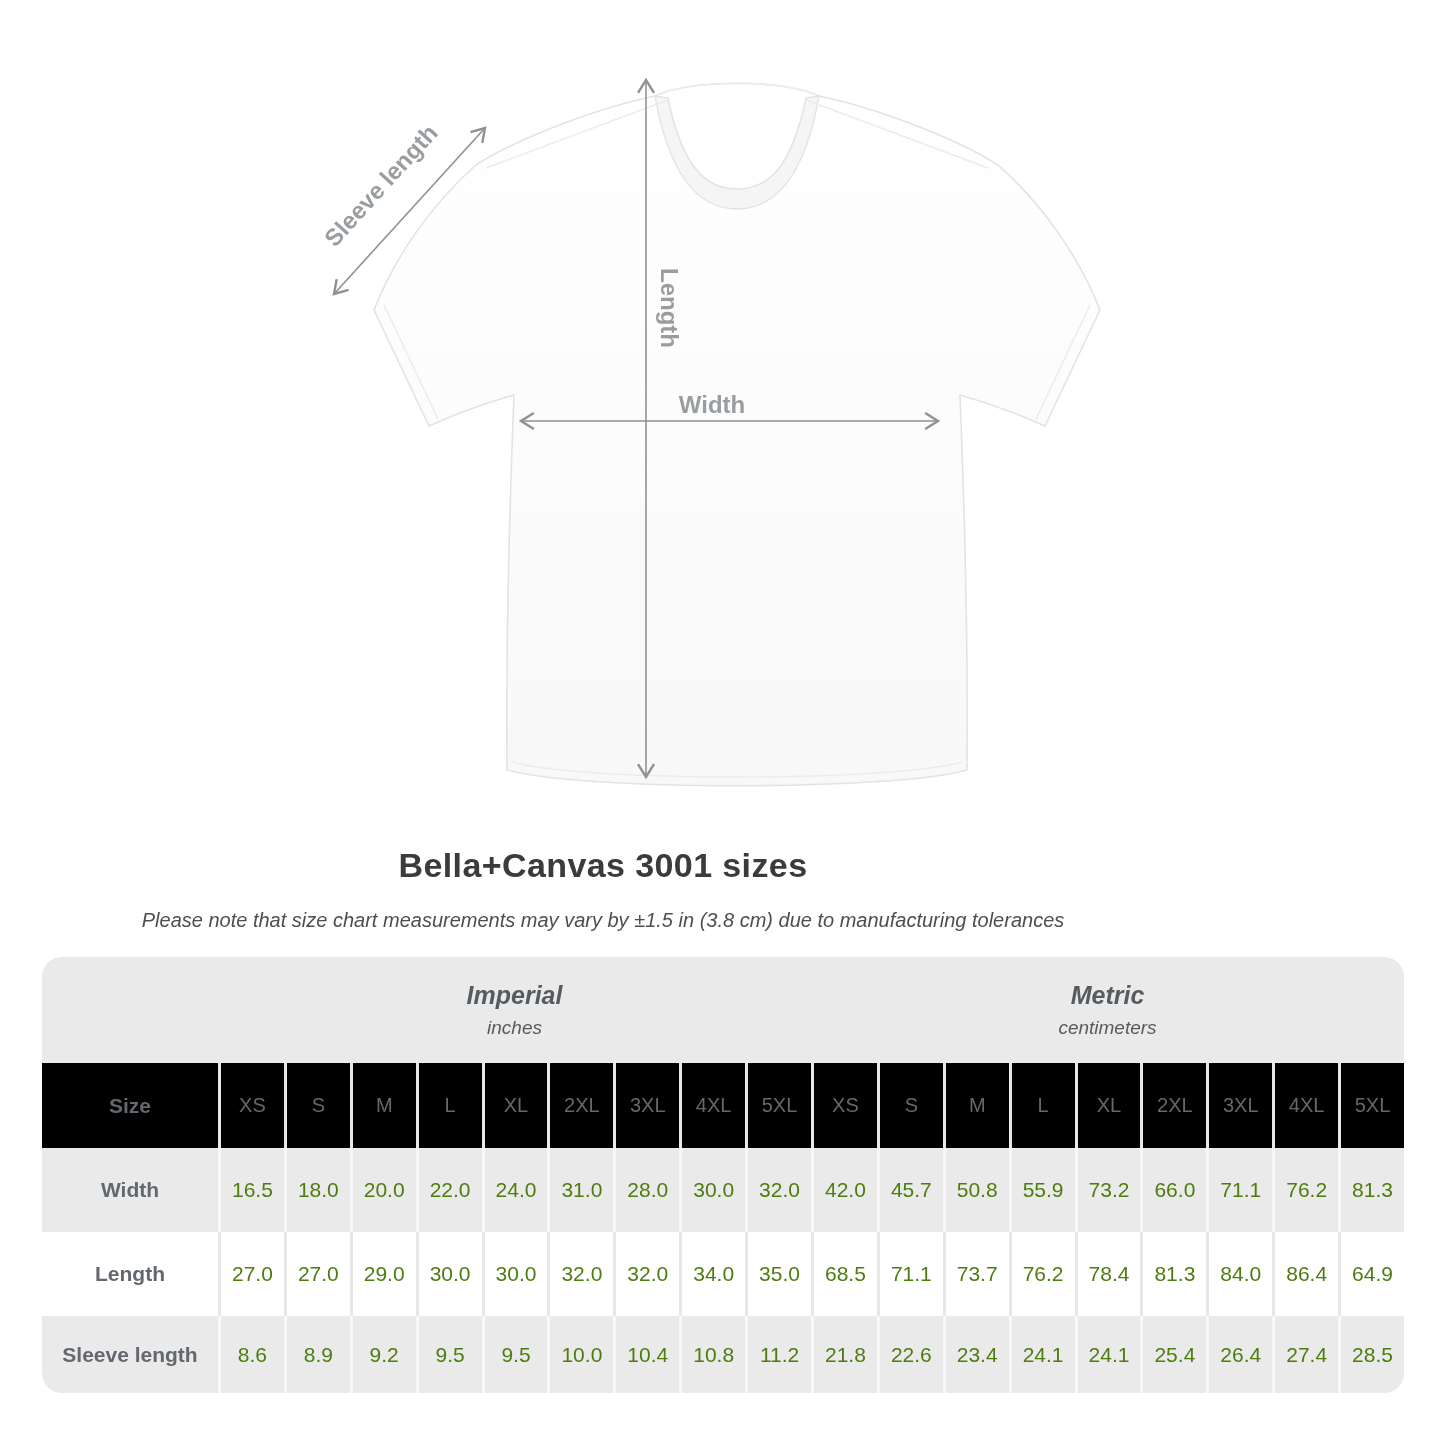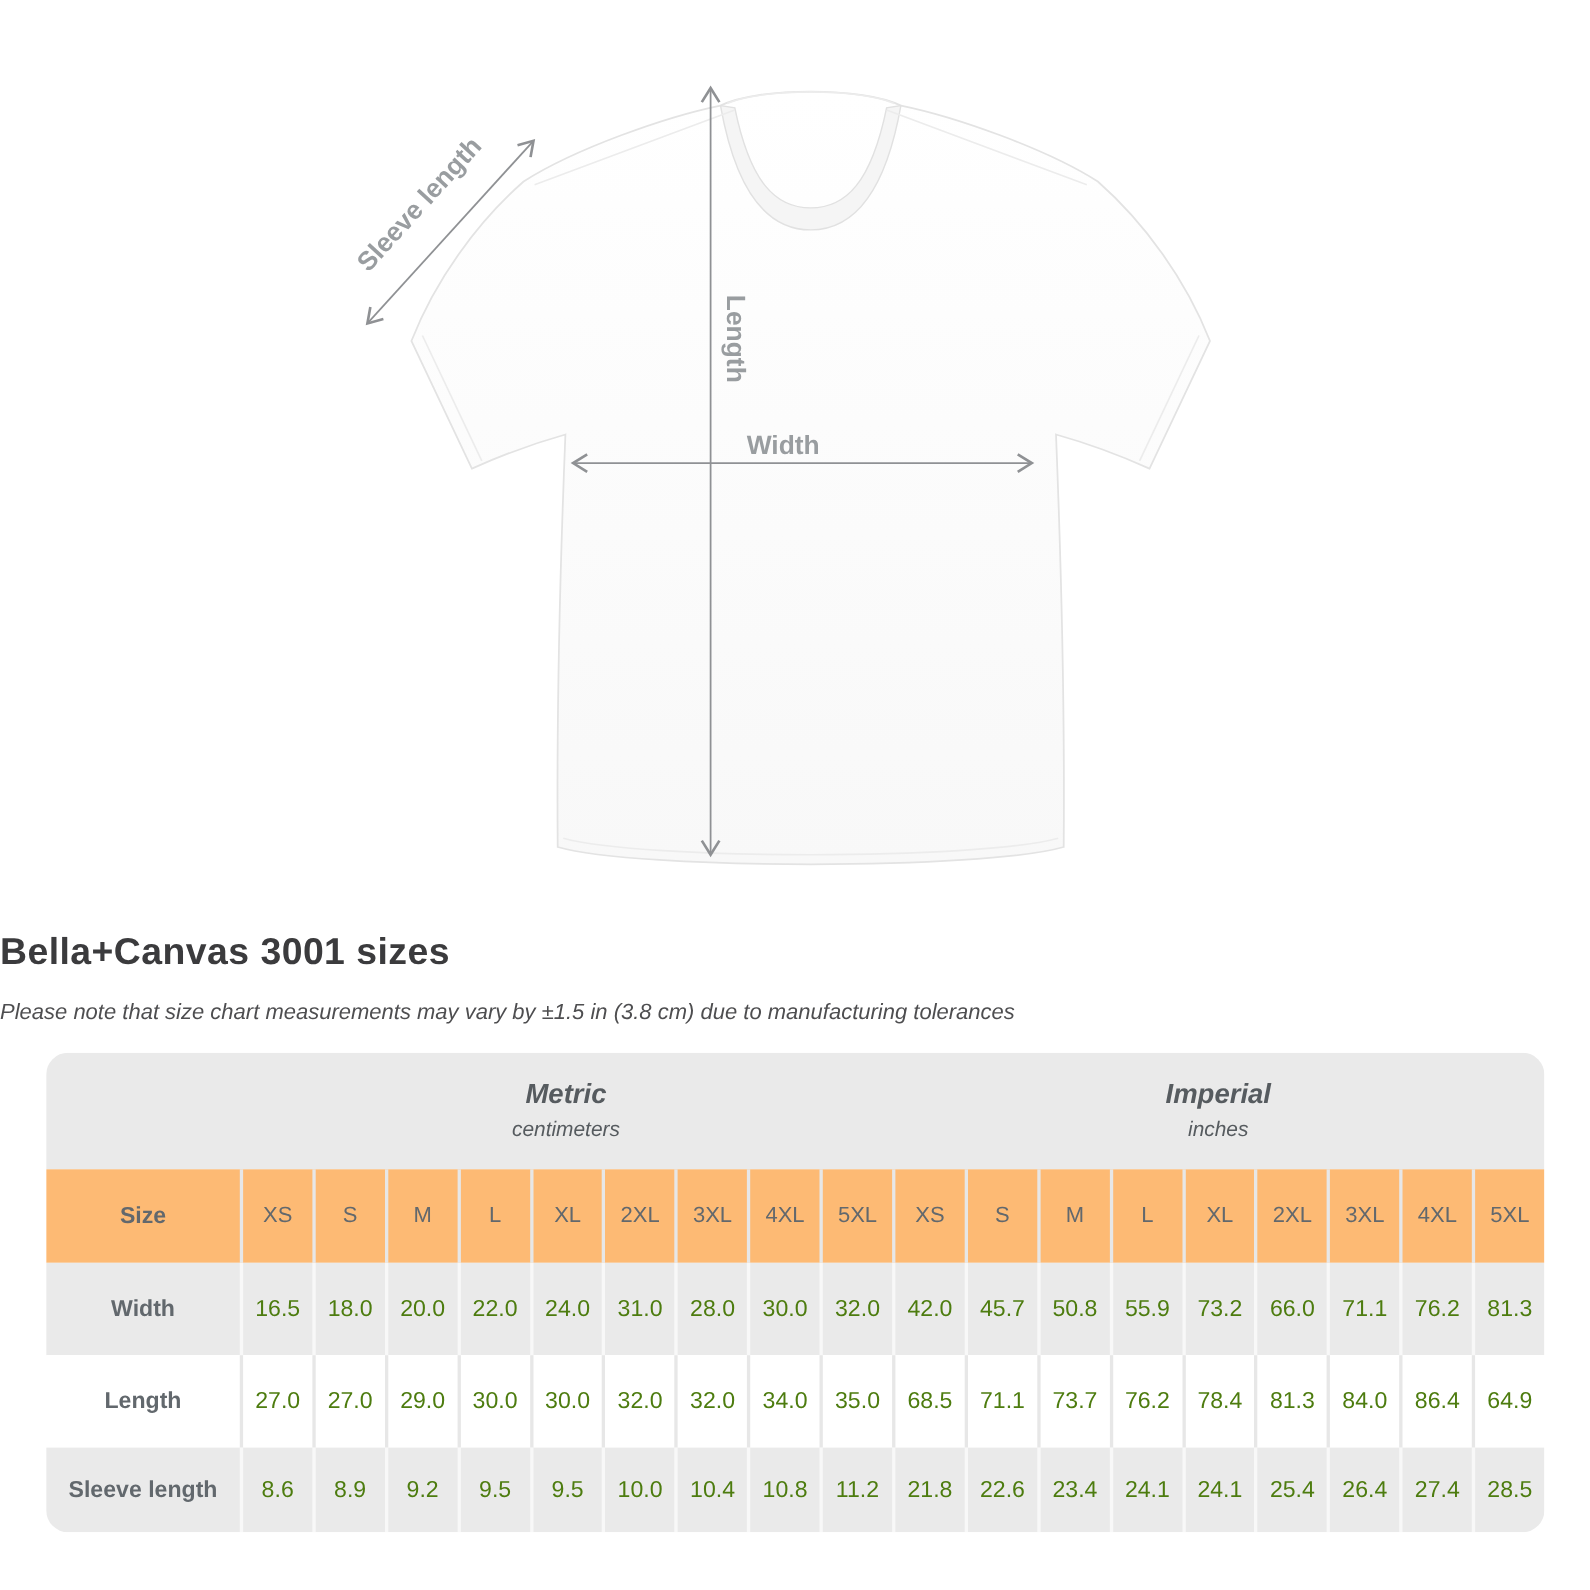--- a/index.html
+++ b/index.html
@@ -1,28 +1,28 @@
 <!DOCTYPE html>
 <html><head>
 <meta charset="utf-8">
 <style>
   *{margin:0;padding:0;box-sizing:border-box}
   html,body{background:#ffffff;font-family:"Liberation Sans",sans-serif}
   .canvas{position:relative;width:1445px;height:1445px;background:#ffffff;overflow:hidden}
 
   .diagram{position:absolute;left:0;top:0;width:1445px;height:850px}
 
-  .title-block{position:absolute;top:846px;left:0;width:1206px;}
+  .title-block{position:absolute;top:846px;left:0;width:1206px;text-align:center}
   .page-title{font-size:34px;font-weight:700;color:#3b3b3d;letter-spacing:.4px}
   .page-subtitle{margin-top:24px;font-size:20px;font-style:italic;color:#4e4e50}
 
   .size-table{position:absolute;left:42px;top:957px;width:1362px;height:436px;border-radius:20px;overflow:hidden}
   .trow{display:grid;grid-template-columns:176px repeat(18,1fr)}
   .header-row{grid-template-columns:176px 9fr 9fr;height:106px;background:#eaeaea}
-  .size-row{height:85px;background:#fdba74}
+  .size-row{height:85px;background:#000000}
   .data-row{height:84px}
   .data-row:last-child{height:77px}
   .row-gray{background:#eaeaea}
   .row-white{background:#ffffff}
   .cell{display:flex;align-items:center;justify-content:center;flex-direction:column;overflow:hidden}
   .size-row .cell + .cell,
   .row-white .cell + .cell{border-left:3px solid #e7e7e7}
   .row-gray .cell + .cell{border-left:3px solid #f8f8f8}
   .group-title{font-size:25px;font-weight:700;font-style:italic;color:#565b5f}
   .group-sub{font-size:19px;font-style:italic;color:#565b5f;margin-top:7px}
@@ -91,26 +91,26 @@
 
   <div class="title-block">
     <div class="page-title">Bella+Canvas 3001 sizes</div>
     <div class="page-subtitle">Please note that size chart measurements may vary by ±1.5 in (3.8 cm) due to manufacturing tolerances</div>
   </div>
 
   <div class="size-table">
     <div class="trow header-row">
       <div class="cell"></div>
       <div class="cell">
+        <div class="group-title">Imperial</div>
+        <div class="group-sub">inches</div>
+      </div>
+      <div class="cell">
         <div class="group-title">Metric</div>
         <div class="group-sub">centimeters</div>
-      </div>
-      <div class="cell">
-        <div class="group-title">Imperial</div>
-        <div class="group-sub">inches</div>
       </div>
     </div>
 
     <div class="trow size-row">
       <div class="cell row-label">Size</div>
 
     <div class="cell size-cell">XS</div>
         <div class="cell size-cell">S</div>
         <div class="cell size-cell">M</div>
         <div class="cell size-cell">L</div>

